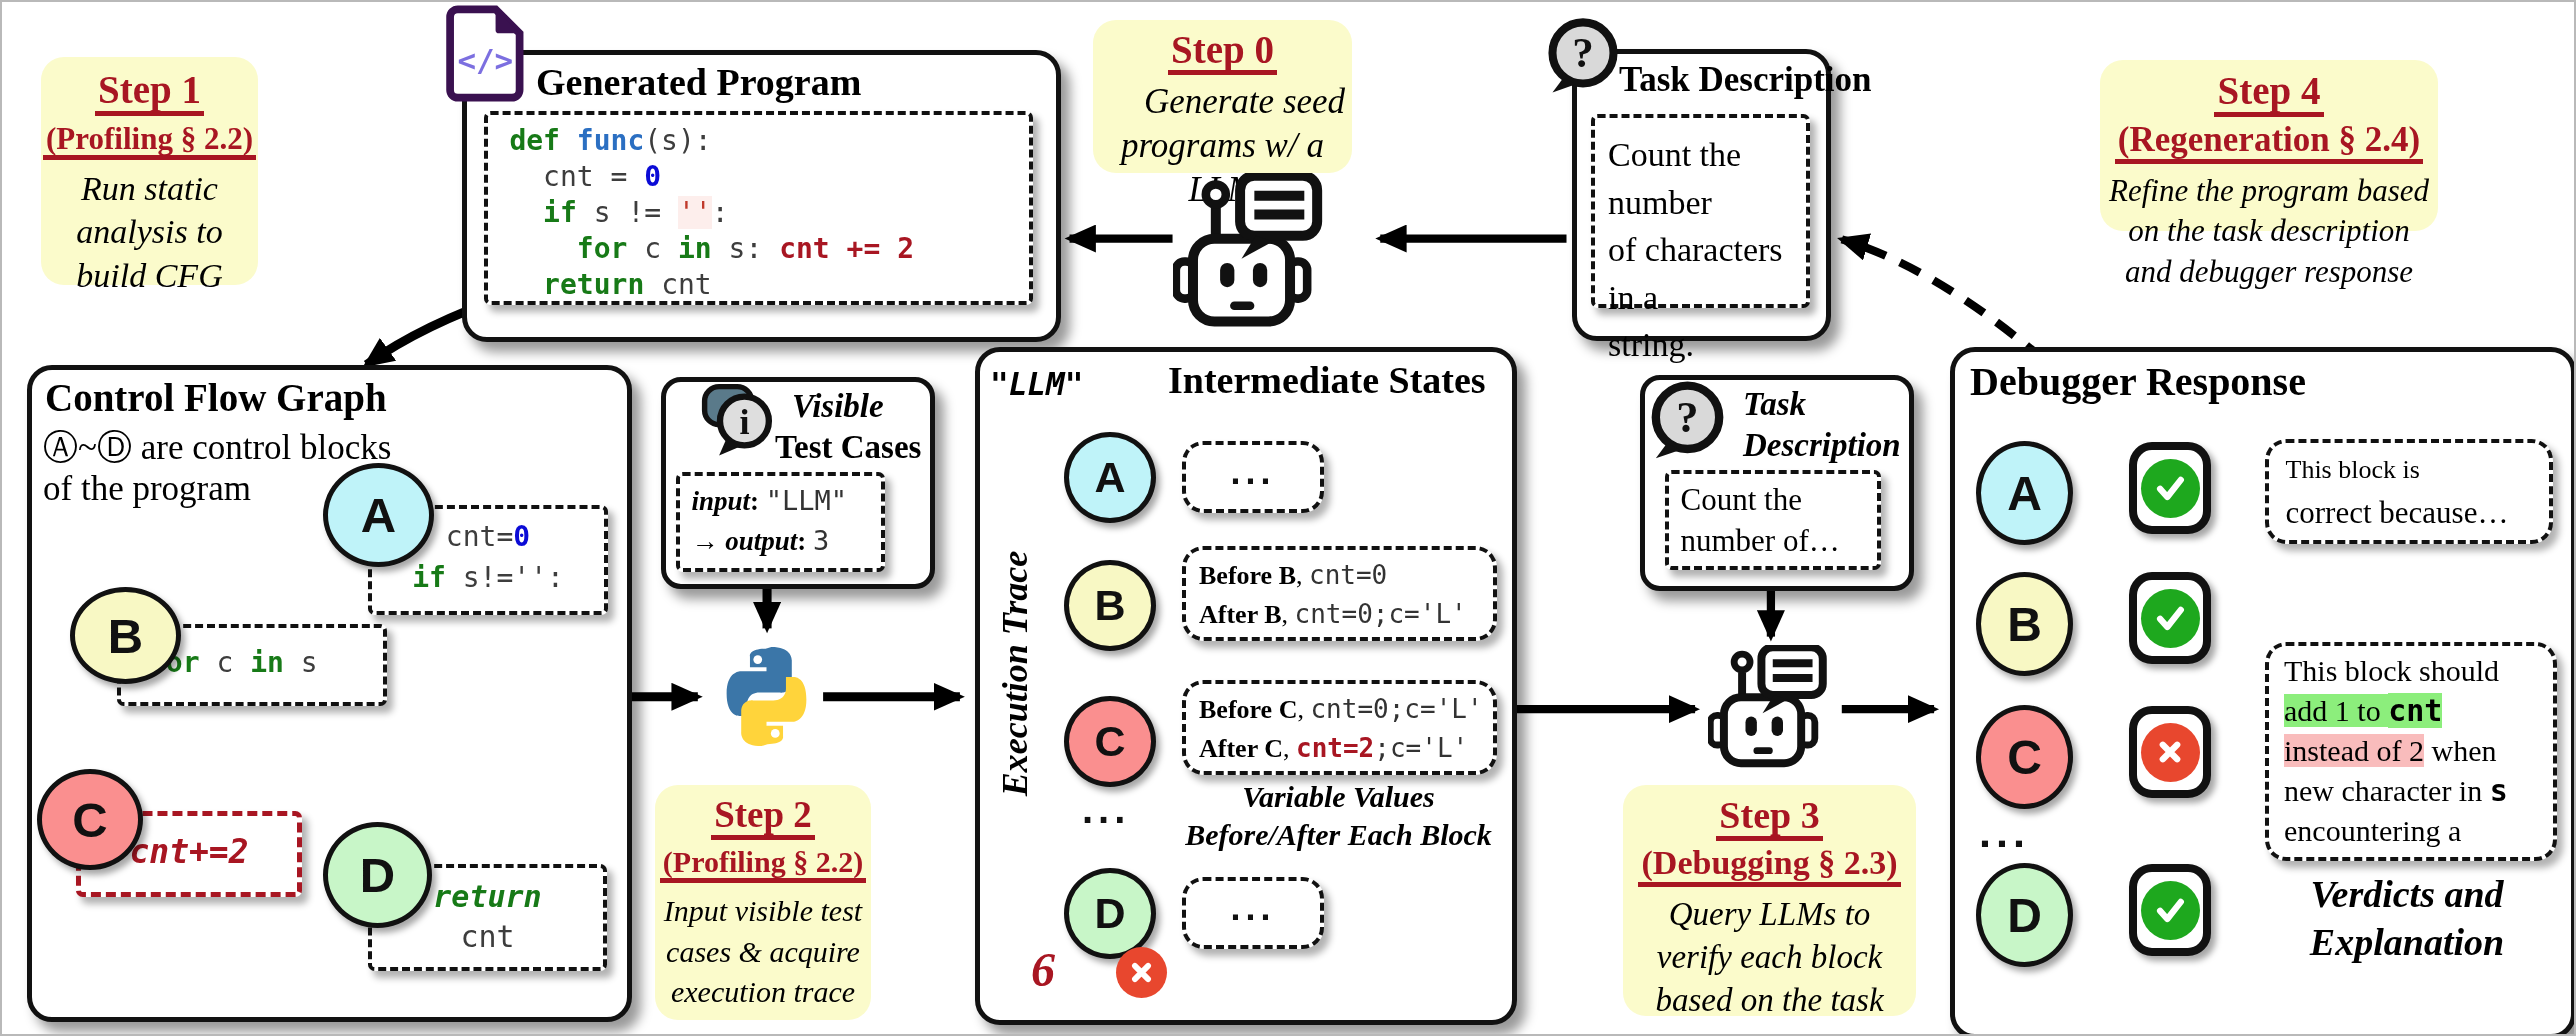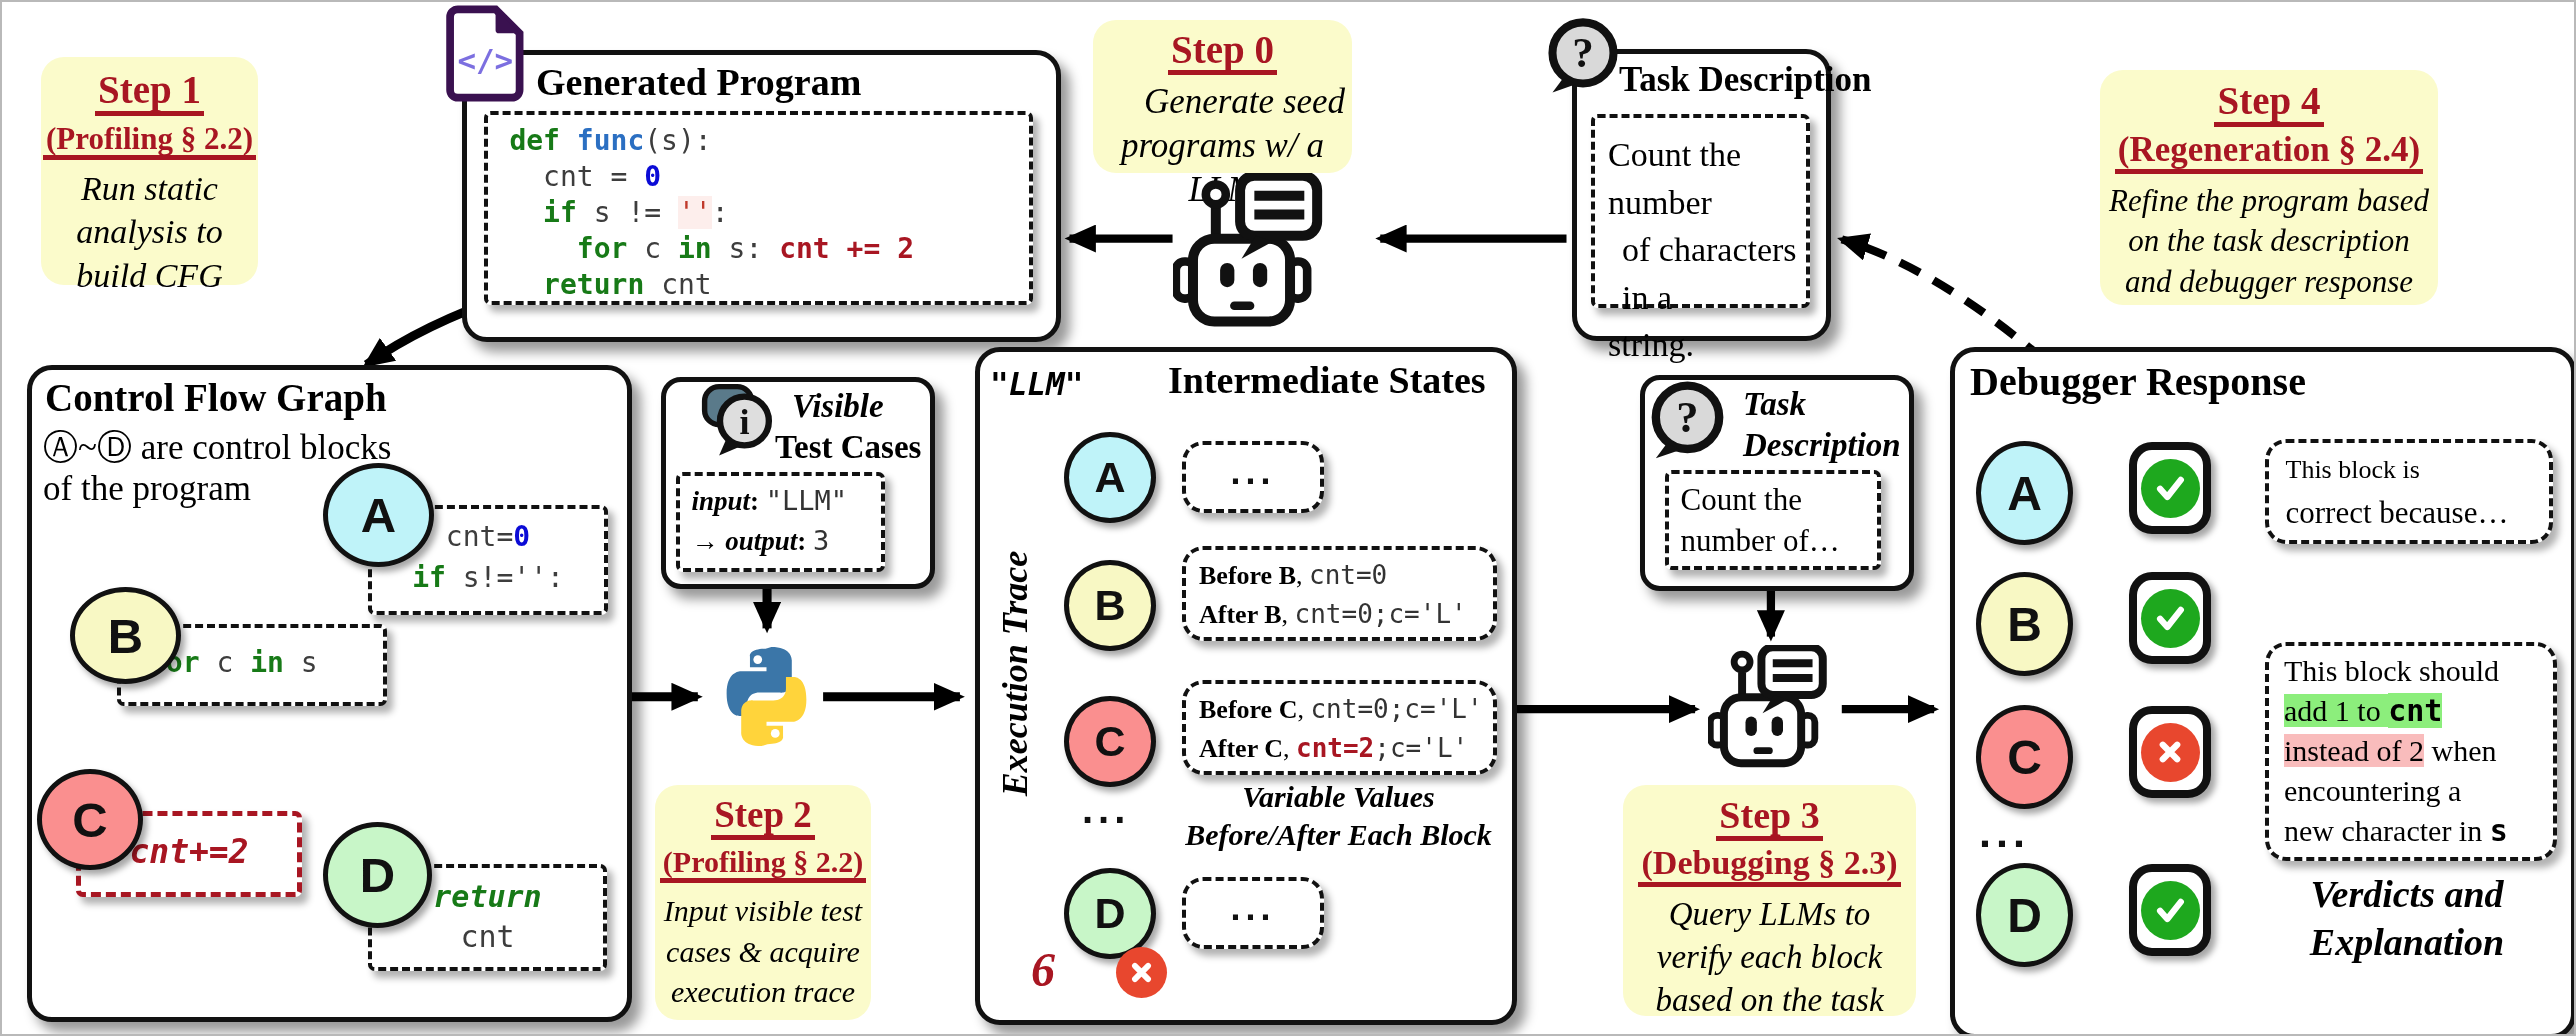--- a/index.html
+++ b/index.html
@@ -185,25 +185,25 @@
       <use href="#robot"></use>
     </svg>
 
   <div class="panel" style="left:1570px;top:47px;width:249px;height:282px;"></div>
   <svg class="abs" style="left:1543px;top:15px;" width="76" height="79" viewBox="0 0 92 96">
       <use href="#qicon"></use>
     </svg>
   <div class="sertitle" style="left:1617px;top:58px;font-size:35px;">Task Description</div>
   <div class="dashedbox" style="left:1589px;top:112px;width:211px;height:186px;">
     <div class="tk-ser" style="font-size:34px;line-height:1.4;margin:13px 0 0 13px;">Count the number</div>
-    <div class="tk-ser" style="font-size:34px;line-height:1.4;margin-left:27px;">of characters in a</div>
+    <div class="tk-ser" style="font-size:34px;line-height:1.4;margin-left:13px;">of characters in a</div>
     <div class="tk-ser" style="font-size:34px;line-height:1.4;margin-left:13px;">string.</div>
   </div>
 
-  <div class="note" style="left:2098px;top:68px;width:338px;height:235px;">
+  <div class="note" style="left:2098px;top:58px;width:338px;height:171px;">
     <span class="stline" style="margin-top:8.2px;font-size:39px;"><span class="st">Step 4</span></span>
     <span class="stline" style="font-size:35px;margin-top:3.3px;"><span class="st">(Regeneration § 2.4)</span></span>
     <span class="it" style="font-size:31px;line-height:1.32;margin-top:7px;">Refine the program based</span>
     <span class="it" style="font-size:31px;line-height:1.32;">on the task description</span>
     <span class="it" style="font-size:31px;line-height:1.32;">and debugger response</span>
   </div>
 
   <div class="panel" style="left:25px;top:363px;width:595px;height:647px;"></div>
   <div class="sertitle" style="left:43px;top:373px;font-size:39px;">Control Flow Graph</div>
   <div class="tk-ser abs" style="left:41px;top:422px;font-size:35px;white-space:nowrap;">Ⓐ~Ⓓ are control blocks</div>
@@ -372,20 +372,20 @@
     </div>
 
   <div class="dashedbox roundy" style="left:2263px;top:437px;width:280px;height:97px;">
     <div class="tk-ser" style="font-size:26px;line-height:43px;margin:5px 0 0 16.5px;">This block is</div>
     <div class="tk-ser" style="font-size:31px;line-height:43px;margin-left:16.5px;">correct because…</div>
   </div>
   <div class="dashedbox roundy" style="left:2263px;top:640px;width:284px;height:211px;">
     <div style="font-size:30px;line-height:40px;margin:5px 0 0 15px;white-space:pre;"><span class="tk-ser">This block should</span></div>
     <div style="font-size:30px;line-height:40px;margin-left:15px;white-space:pre;"><span class="tk-hlg">add 1 to </span><span class="tk-hlgm">cnt</span></div>
     <div style="font-size:30px;line-height:40px;margin-left:15px;white-space:pre;"><span class="tk-hlp">instead of 2</span><span class="tk-ser"> when</span></div>
+    <div style="font-size:30px;line-height:40px;margin-left:15px;white-space:pre;"><span class="tk-ser">new character in </span><span class="tk-monob">s</span></div>
     <div style="font-size:30px;line-height:40px;margin-left:15px;white-space:pre;"><span class="tk-ser">encountering a</span></div>
-    <div style="font-size:30px;line-height:40px;margin-left:15px;white-space:pre;"><span class="tk-ser">new character in </span><span class="tk-monob">s</span></div>
   </div>
   <div class="abs seritalic" style="left:2263px;top:870px;width:284px;text-align:center;font-size:38px;">Verdicts and</div>
   <div class="abs seritalic" style="left:2263px;top:918px;width:284px;text-align:center;font-size:38px;">Explanation</div>
 
 </div>
 
 
 </body></html>

